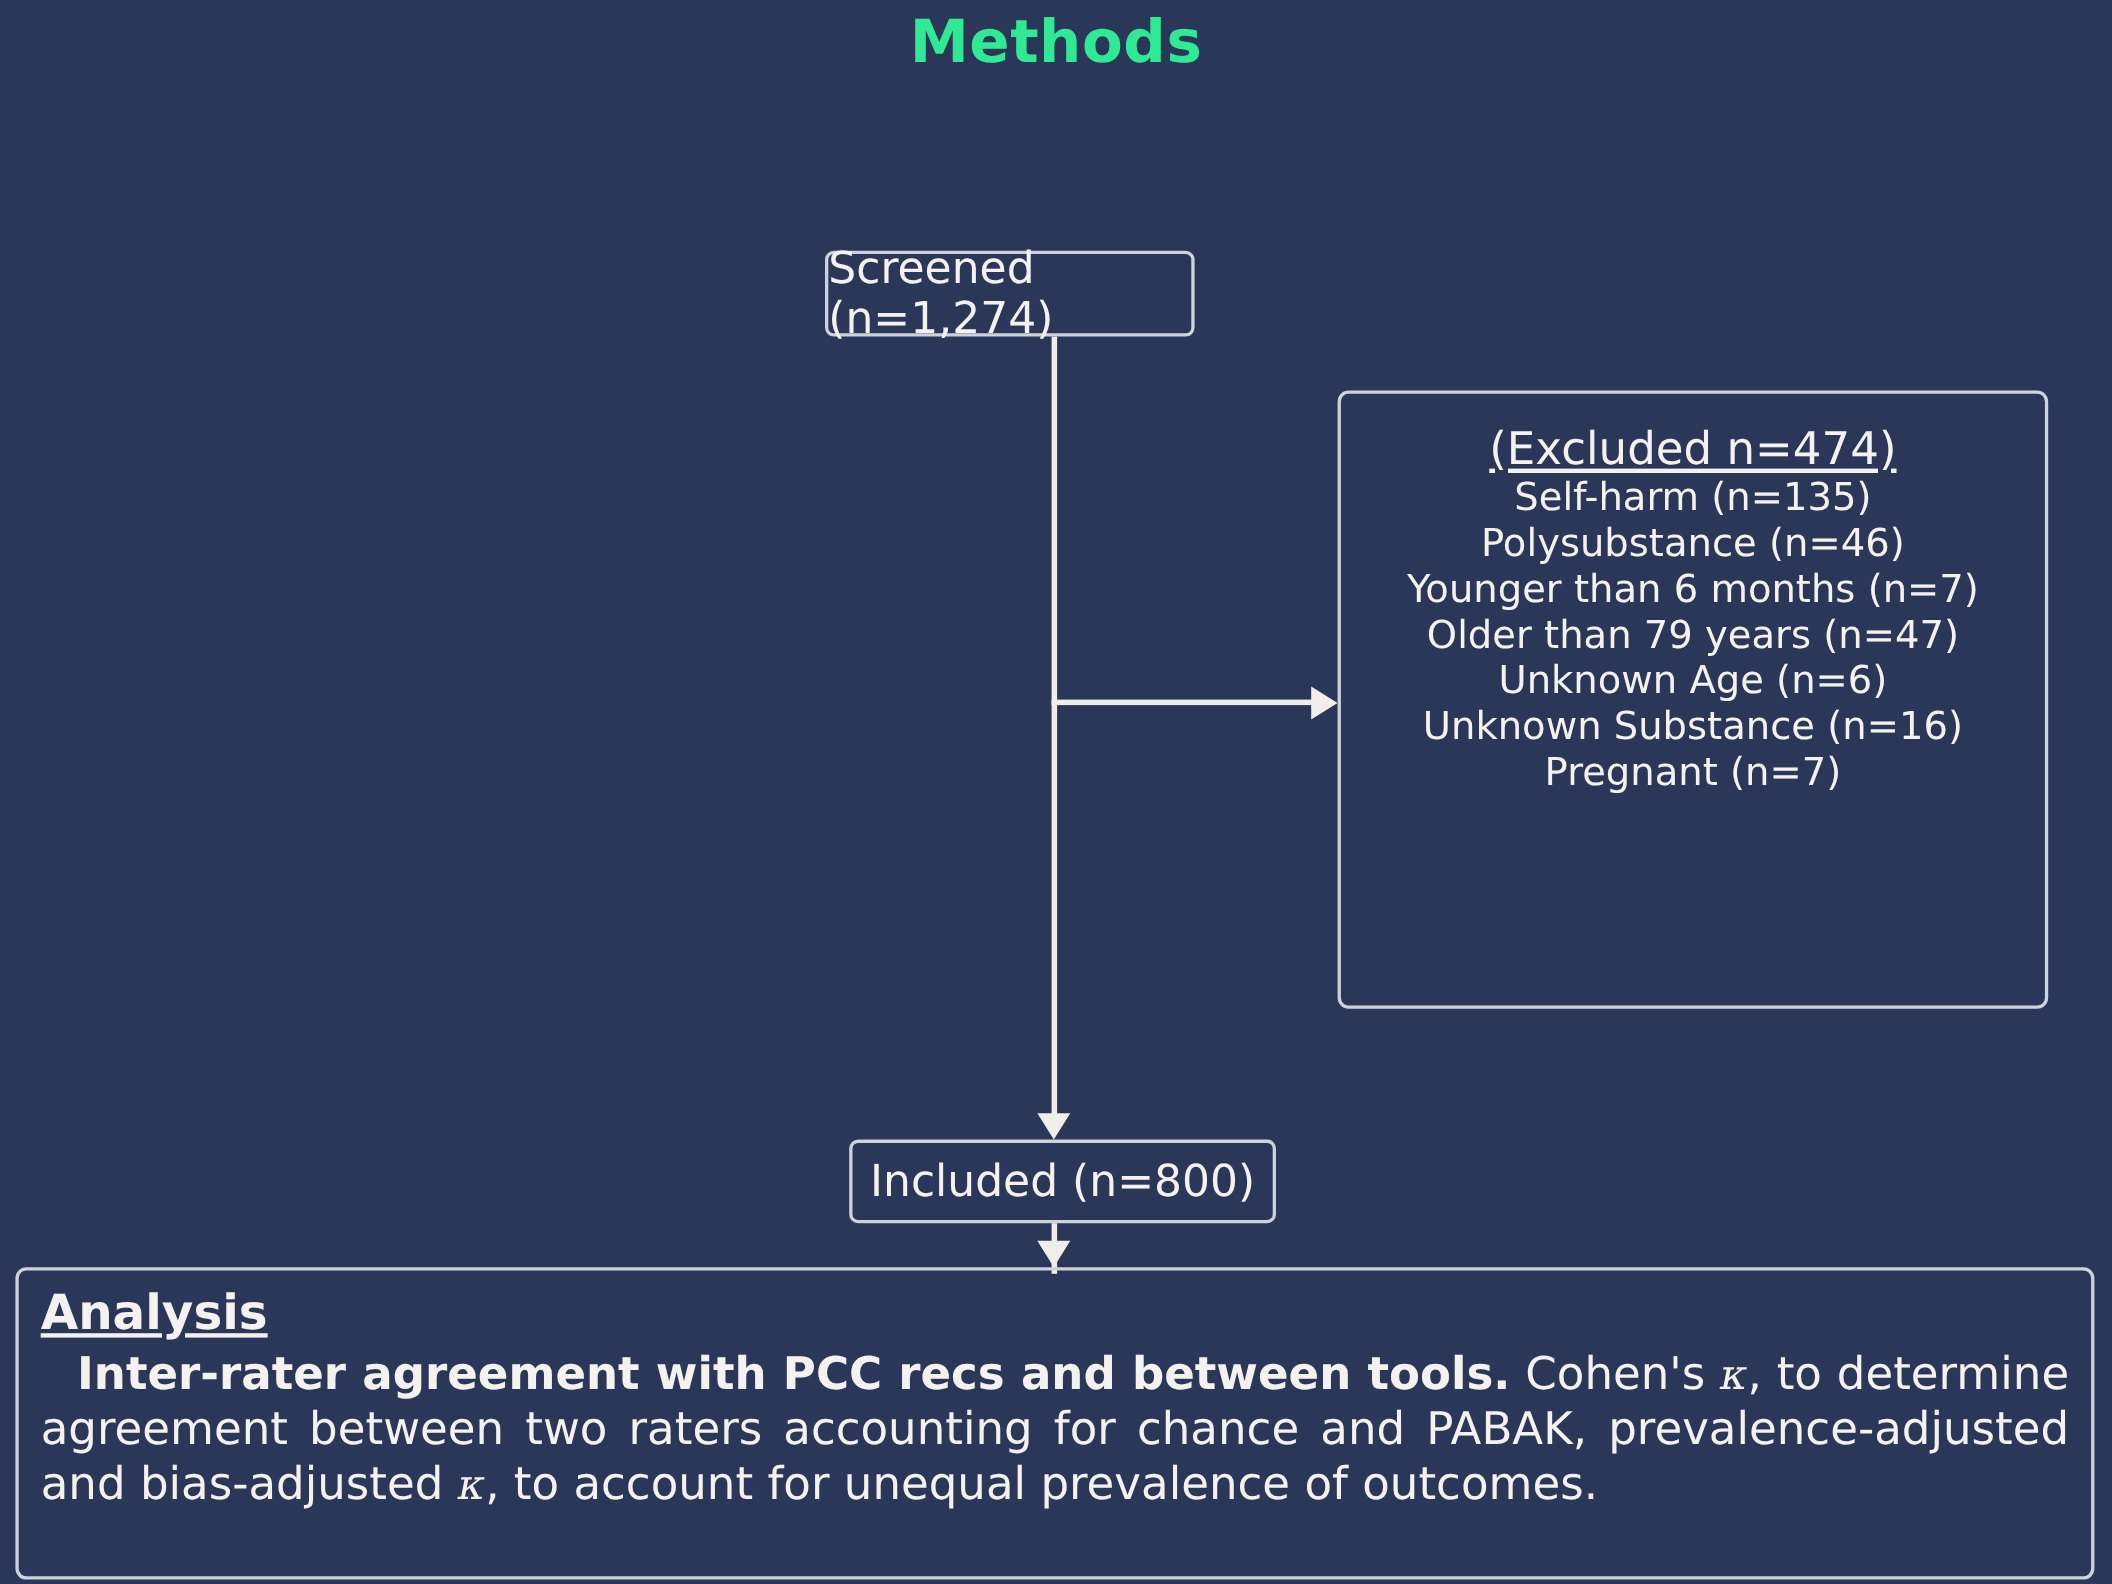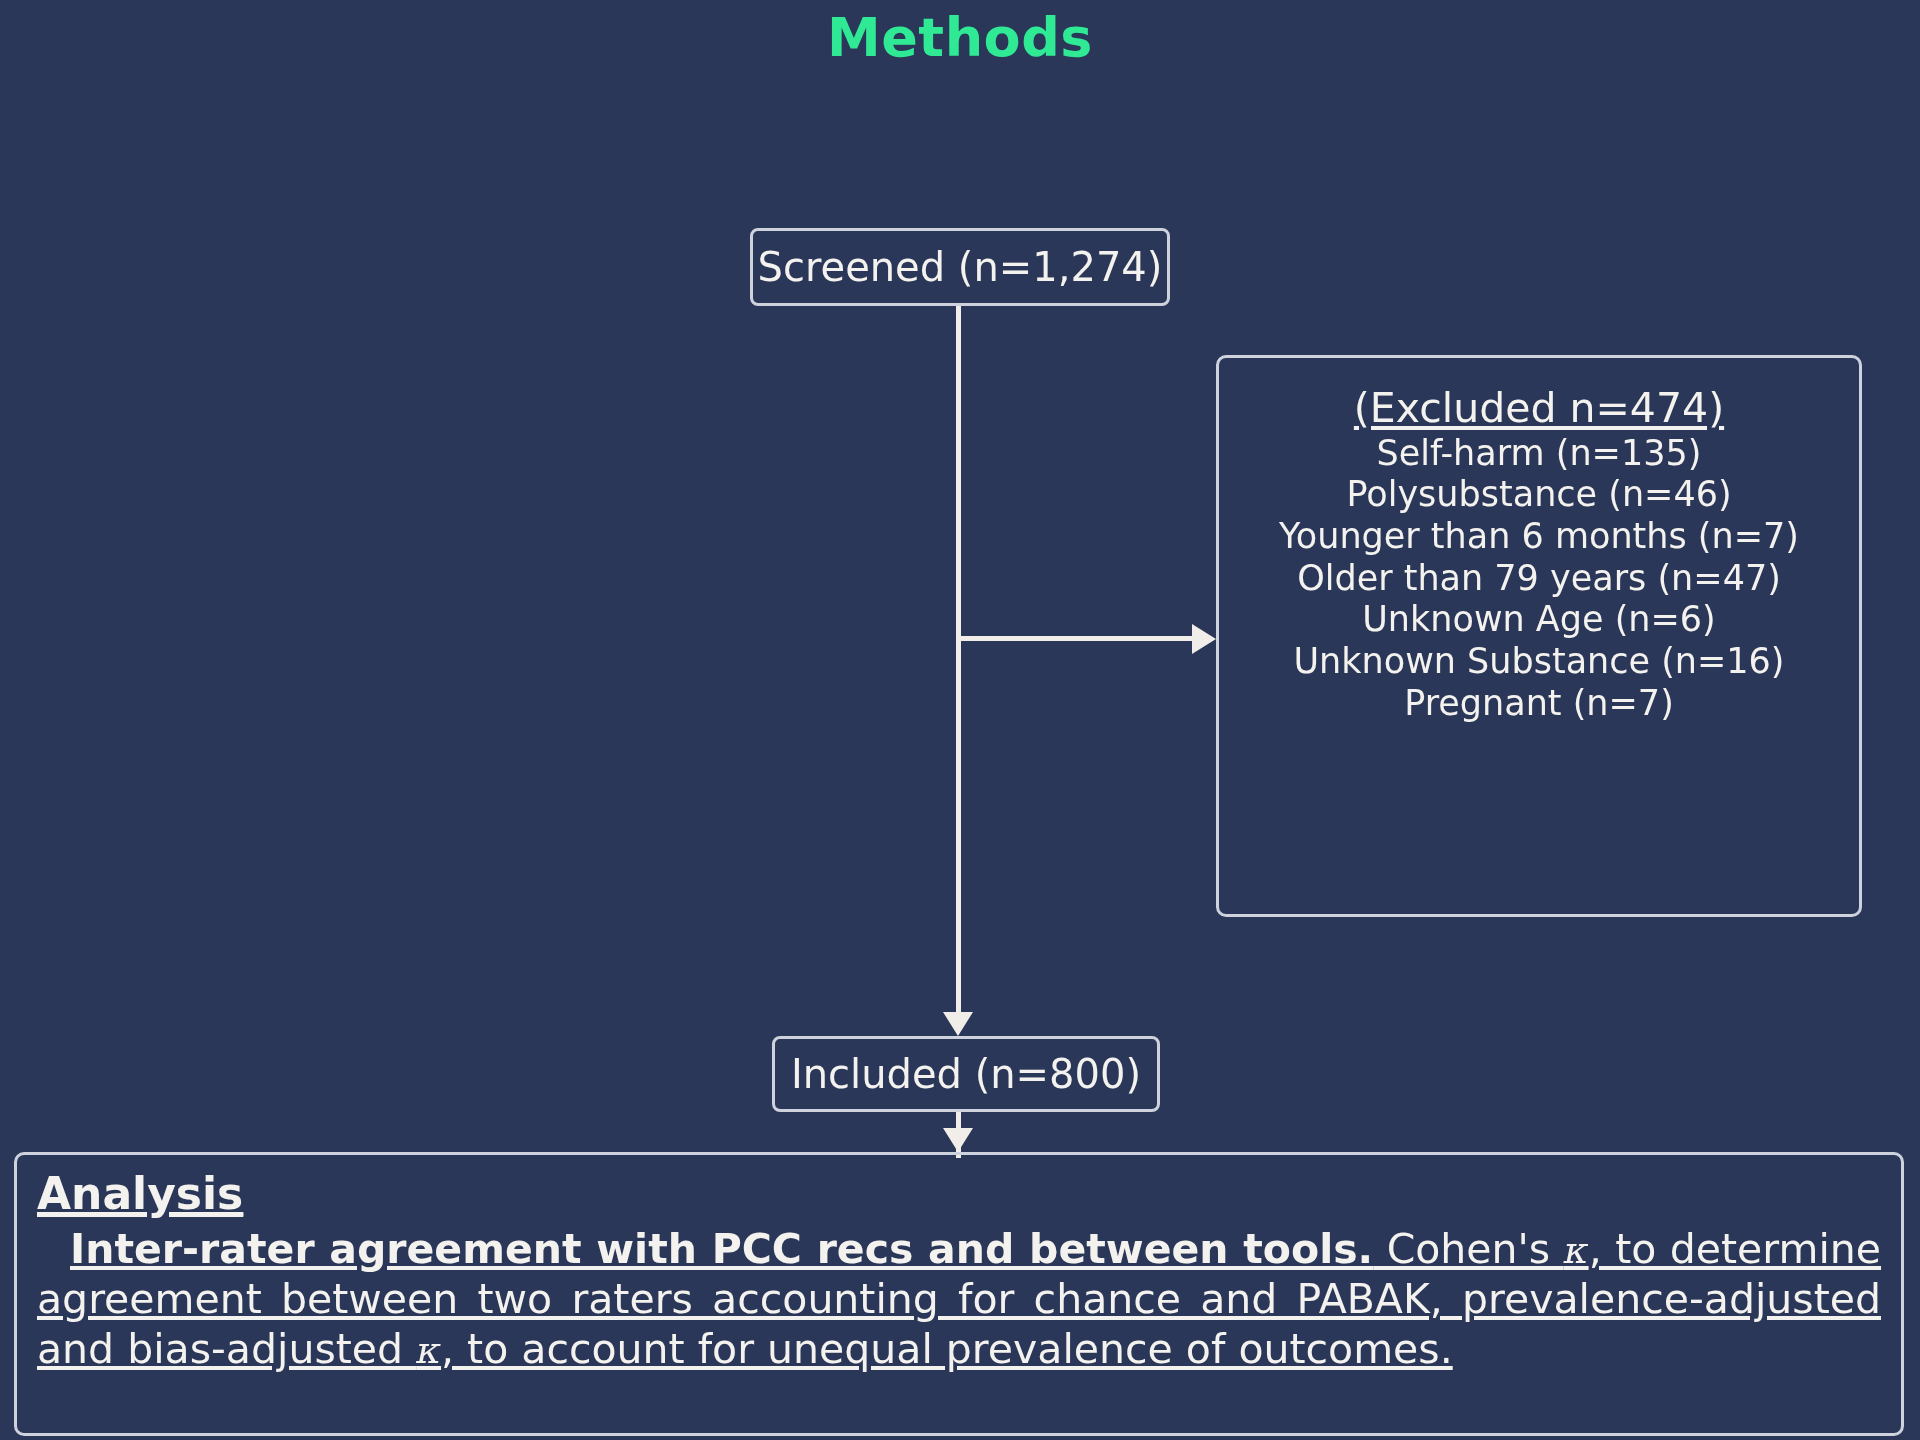--- a/index.html
+++ b/index.html
@@ -48,21 +48,21 @@
     display: flex;
     align-items: center;
     justify-content: center;
     color: #f4f2ee;
     font-family: "DejaVu Sans", sans-serif;
   }
 
   .node-screened {
     left: 750px;
     top: 228px;
-    width: 420px;
+    width: 336px;
     height: 78px;
     font-size: 40px;
   }
 
   .node-excluded {
     left: 1216px;
     top: 355px;
     width: 646px;
     height: 562px;
     border-radius: 10px;
@@ -81,21 +81,20 @@
 
   .node-analysis {
     left: 14px;
     top: 1152px;
     width: 1890px;
     height: 284px;
     border-radius: 10px;
     display: block;
     padding: 14px 20px 10px 20px;
     text-align: left;
-    text-decoration: underline;
   }
 
   
   .excl-list {
     list-style: none;
     margin: 16px;
     padding: 0;
   }
   .excl-head {
     font-size: 41px;

